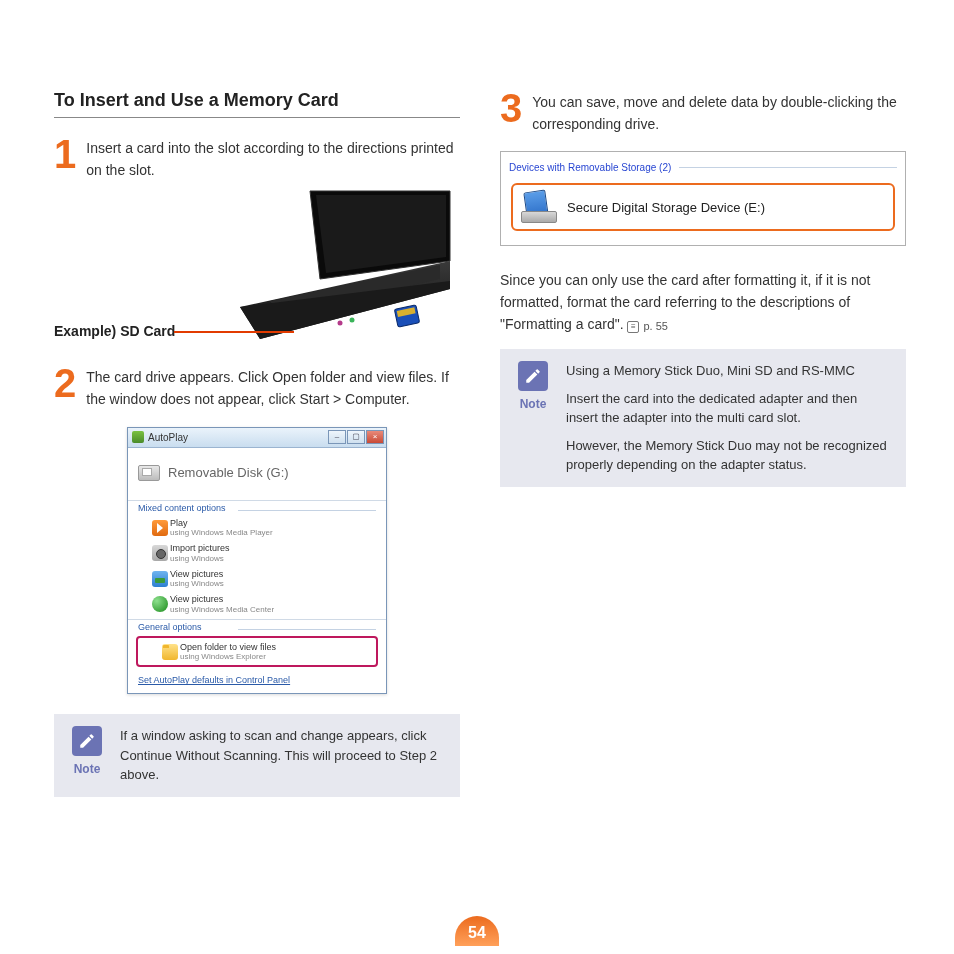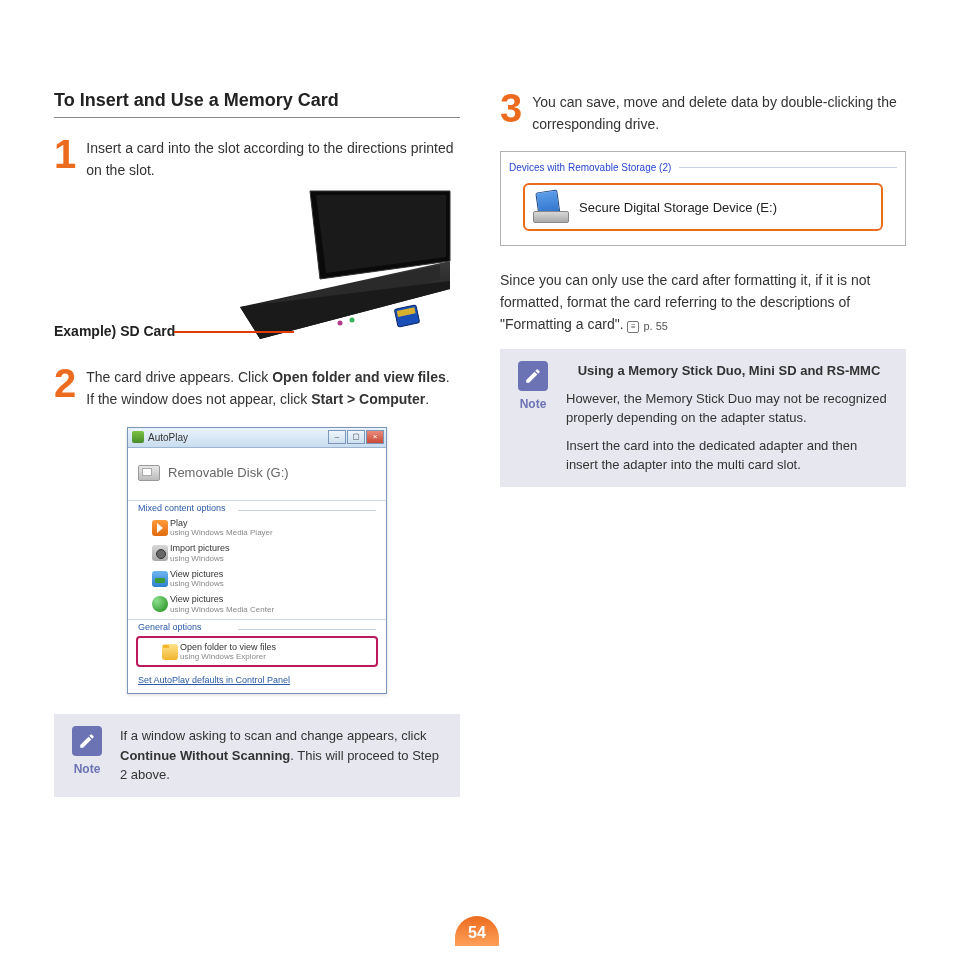--- a/index.html
+++ b/index.html
@@ -38,21 +38,21 @@
     line-height: 1.55;
   }
   .step-num {
     font-size: 40px;
     font-weight: bold;
     color: #ec6b1e;
     line-height: 0.9;
     flex-shrink: 0;
   }
   .step-text { padding-top: 2px; }
-  .step-text .bold, .bold { font-weight: bold; text-align: center; }
+  .step-text .bold, .bold { font-weight: normal; }
   .laptop-figure {
     position: relative;
     height: 160px;
     margin: 4px 0 10px 0;
   }
   .laptop-svg { position: absolute; right: 0; top: -6px; }
   .example-label {
     position: absolute;
     left: 0;
     bottom: 16px;
@@ -248,21 +248,21 @@
   .dvd-icon .tray {
     position:absolute; left:0; bottom:0; width:36px; height:14px;
     background: linear-gradient(#d8d8d8,#aaa);
     border:1px solid #888; border-radius:2px;
     display:flex; align-items:center; justify-content:center;
     font-size:6px; color:#fff; font-weight:bold;
   }
   .sd-highlight {
     border: 2px solid #ec6b1e;
     border-radius: 6px;
-    margin: 4px 14px 0;
+    margin: 4px 2px 0;
   }
   .sd-icon {
     width: 36px; height: 32px; position:relative;
     flex-shrink:0;
   }
   .sd-icon .sd {
     width:22px; height:26px;
     background: linear-gradient(#5a9de8,#2d6fc8);
     border-radius:2px;
     position:absolute; left:4px; top:0;
@@ -460,21 +460,21 @@
       <div class="note-left">
         <div class="note-icon">
           <svg viewBox="0 0 24 24">
               <path d="M3 17.25V21h3.75L17.81 9.94l-3.75-3.75L3 17.25zM20.71 7.04a1 1 0 0 0 0-1.41l-2.34-2.34a1 1 0 0 0-1.41 0l-1.83 1.83 3.75 3.75 1.83-1.83z" fill="#fff"></path>
             </svg>
         </div>
         <div class="note-label">Note</div>
       </div>
       <div class="note-body">
         <p class="bold">Using a Memory Stick Duo, Mini SD and RS-MMC</p>
+        <p>Insert the card into the dedicated adapter and then insert the adapter into the multi card slot.</p>
         <p>However, the Memory Stick Duo may not be recognized properly depending on the adapter status.</p>
-        <p>Insert the card into the dedicated adapter and then insert the adapter into the multi card slot.</p>
       </div>
     </div>
 
   </div>
 </div>
 
 <div class="page-number">54</div>
 
 </body></html>

